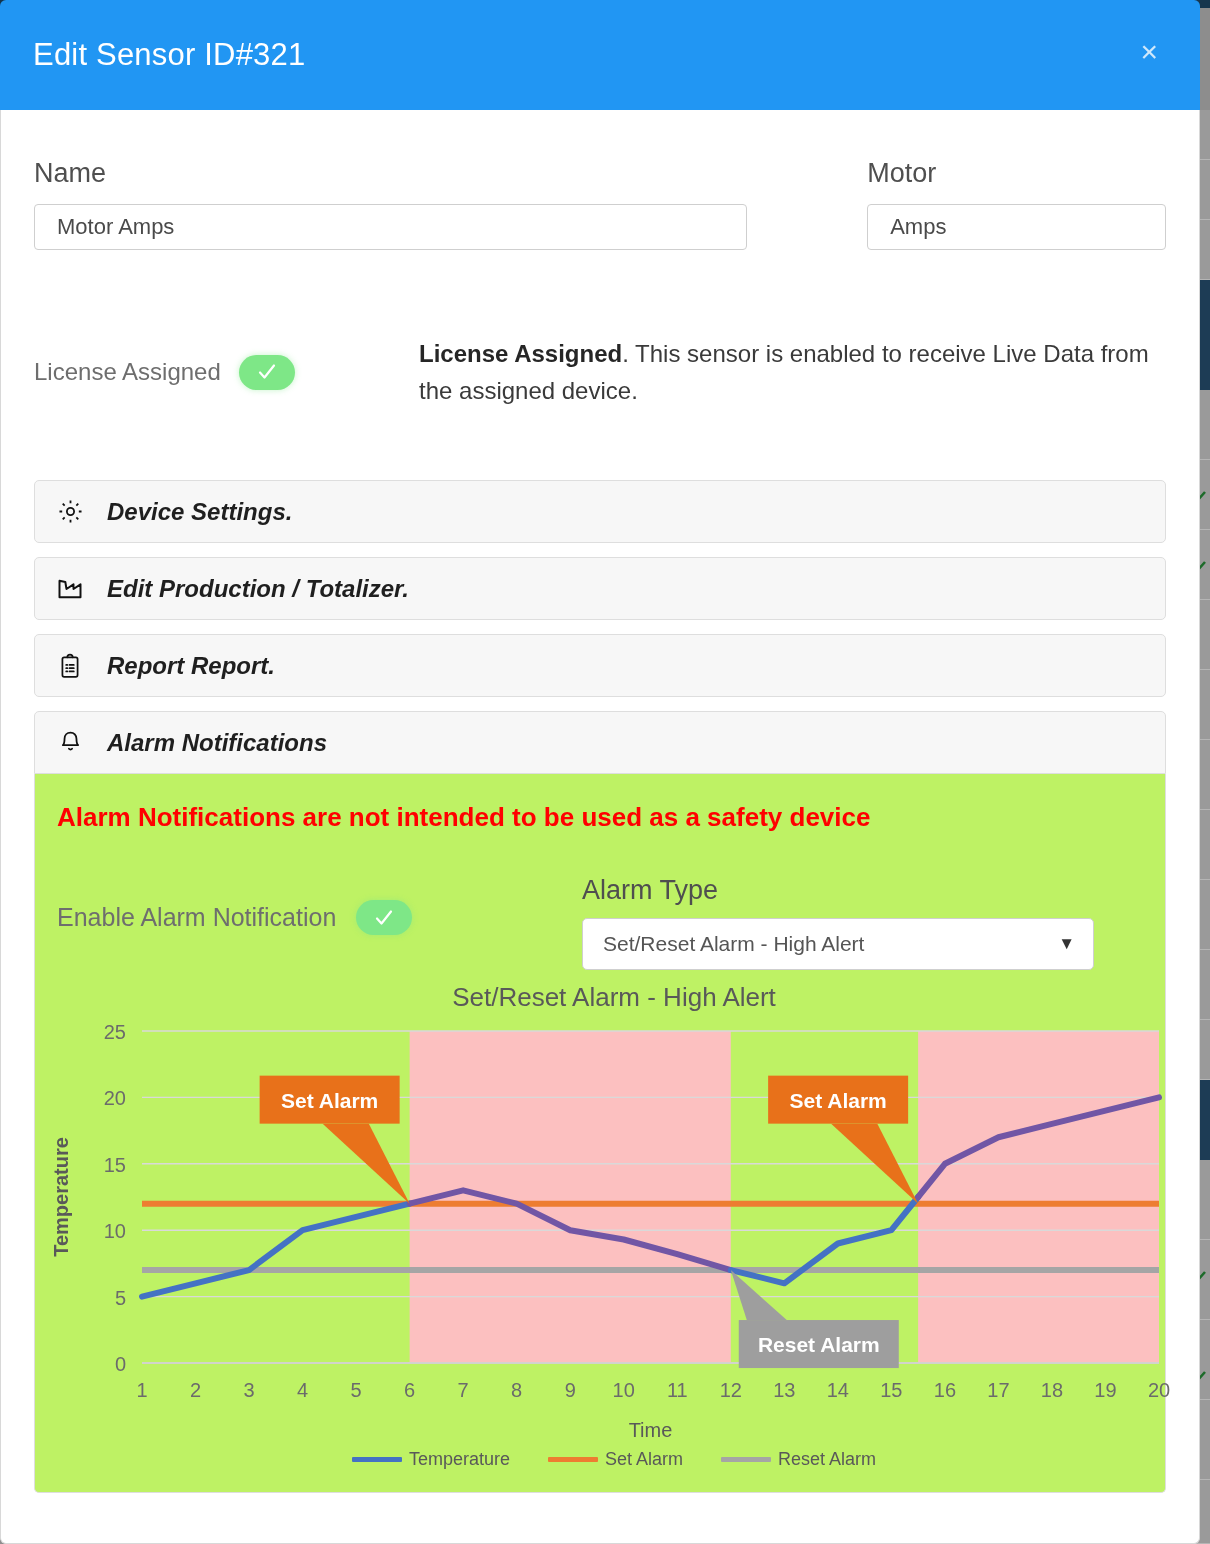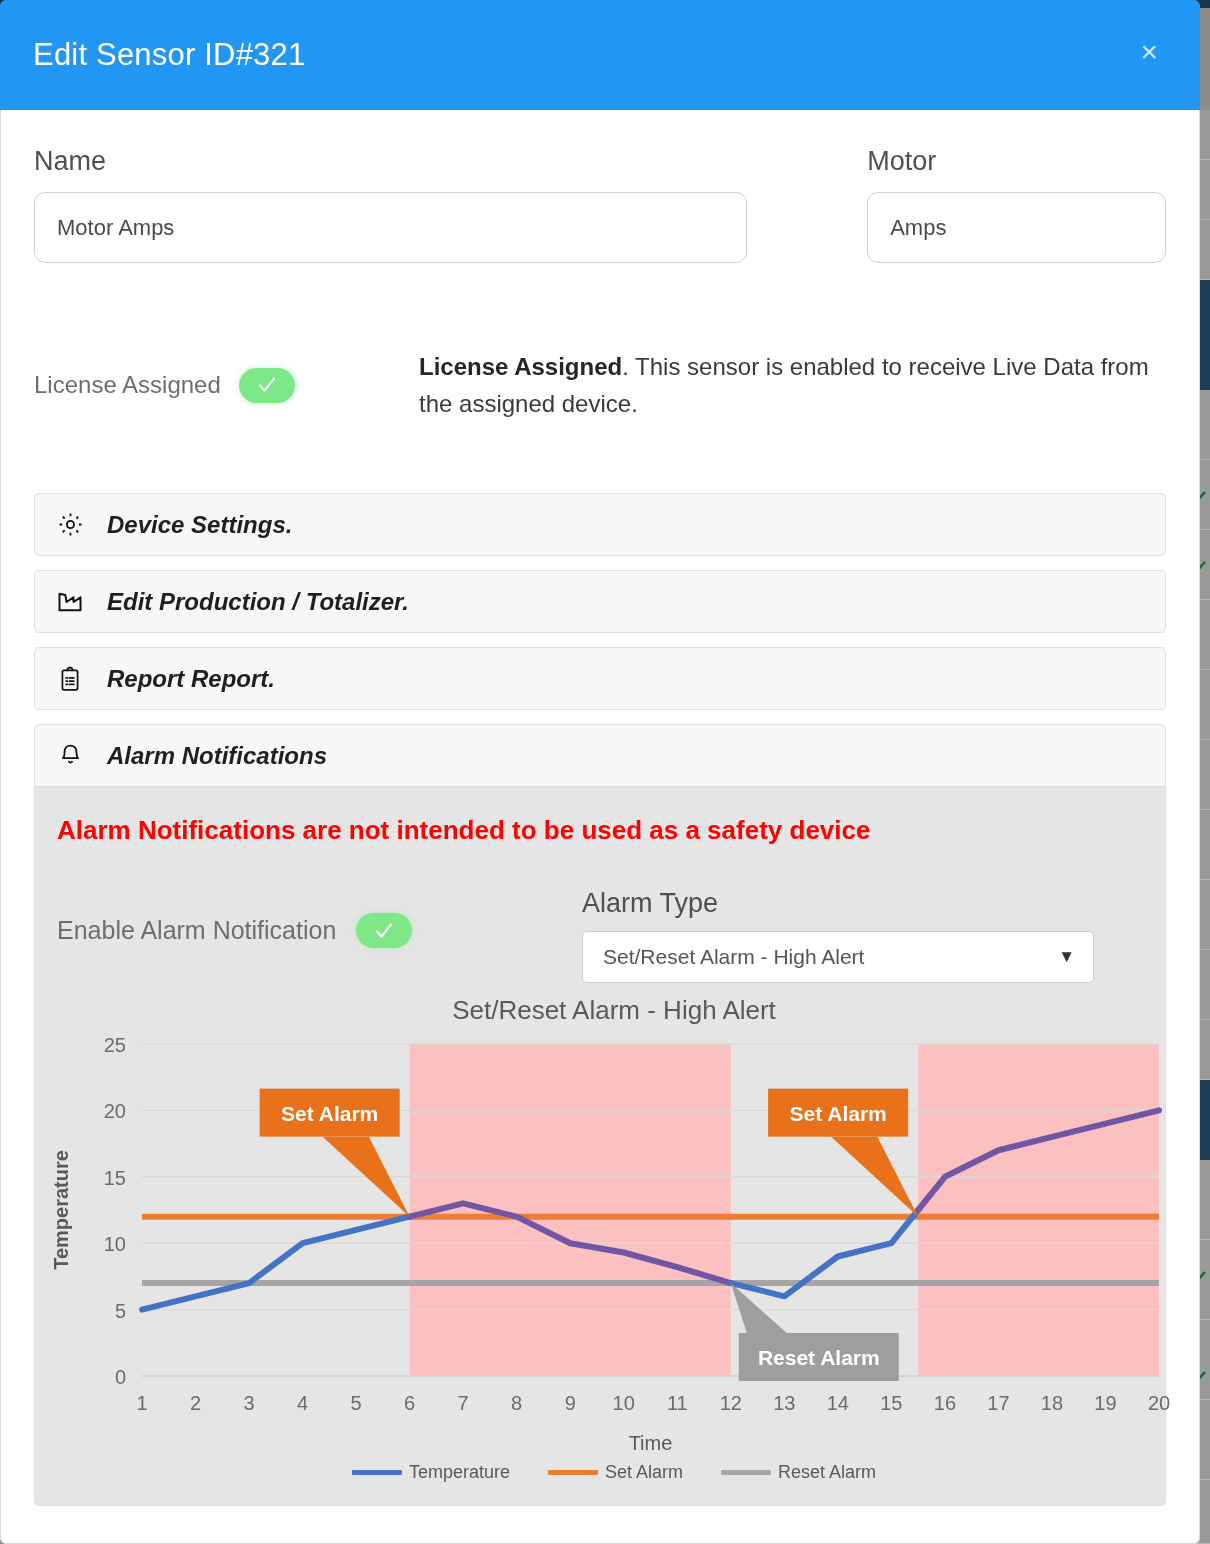--- a/index.html
+++ b/index.html
@@ -68,35 +68,35 @@
     border-top: none;
     border-radius: 0 0 6px 6px;
     min-height: 1434px;
     padding: 0 33px;
     position: relative;
   }
 
   
   .form-row {
     display: flex;
-    padding-top: 36px;
+    padding-top: 48px;
     gap: 0;
   }
   .field-name { width: 716px; }
   .field-units { width: 300px; margin-left: 120px; }
   .field-label {
     font-size: 27px;
     color: #4f4f4f;
     margin-bottom: 15px;
   }
   .text-input {
     width: 100%;
-    height: 71px;
+    height: 46px;
     border: 1px solid #cfcfcf;
-    border-radius: 11px;
+    border-radius: 4px;
     padding: 0 22px;
     font-size: 22px;
     color: #4a4a4a;
     font-family: "Liberation Sans", sans-serif;
     background: #fff;
   }
   .text-input::placeholder { color: #9b9b9b; }
 
   
   #license-section {
@@ -153,21 +153,21 @@
     font-style: italic;
     color: #1f1f1f;
   }
   #alarm-acc { margin-bottom: 0; border-radius: 5px 5px 0 0; }
 
   
   #alarm-panel {
     border: 1px solid #dedede;
     border-top: none;
     border-radius: 0 0 5px 5px;
-    background: #e5e5e5;
+    background: #bef264;
     padding: 28px 0 0 0;
     margin-bottom: 0;
   }
   #alarm-warning {
     color: #ff0000;
     font-weight: bold;
     font-size: 26px;
     padding-left: 22px;
   }
   #alarm-controls {

